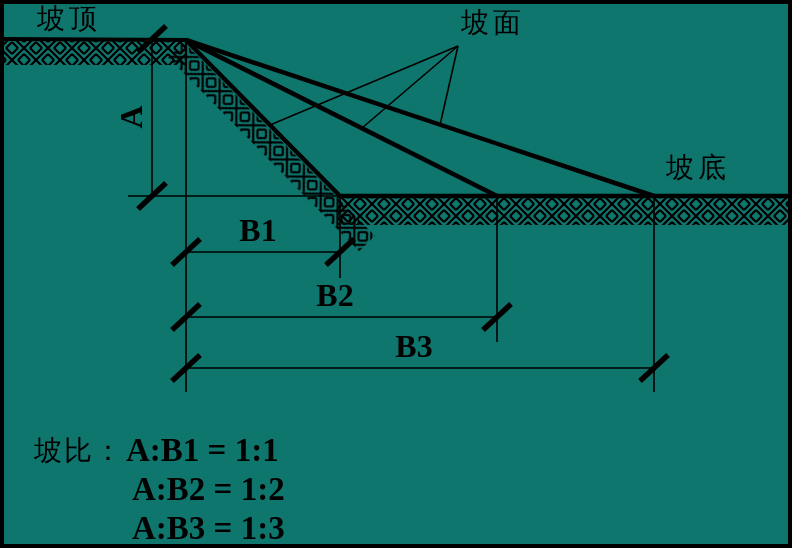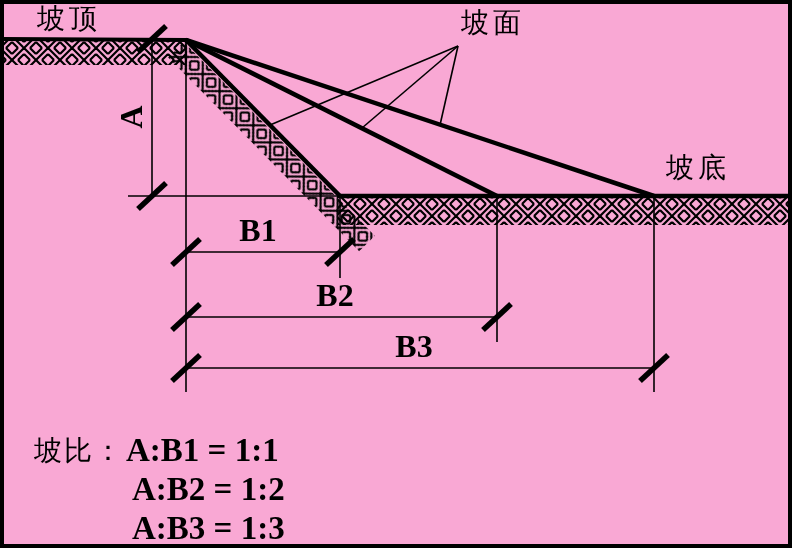--- a/index.html
+++ b/index.html
@@ -4,21 +4,21 @@
 <style>
   html, body {
     margin: 0;
     padding: 0;
     background: #ffffff;
   }
   .stage {
     position: relative;
     width: 792px;
     height: 548px;
-    background: #f9a8d4;
+    background: #0f766e;
     overflow: hidden;
   }
   svg { display: block; }
   .ink-thick   { stroke: #000000; stroke-width: 4.5; fill: none; }
   .ink-ground  { stroke: #000000; stroke-width: 4;   fill: none; }
   .ink-thin    { stroke: #000000; stroke-width: 1.6; fill: none; }
   .ink-tick    { stroke: #000000; stroke-width: 5.5; fill: none; stroke-linecap: butt; }
   .frame       { stroke: #000000; stroke-width: 4;   fill: none; }
   text {
     fill: #000000;

